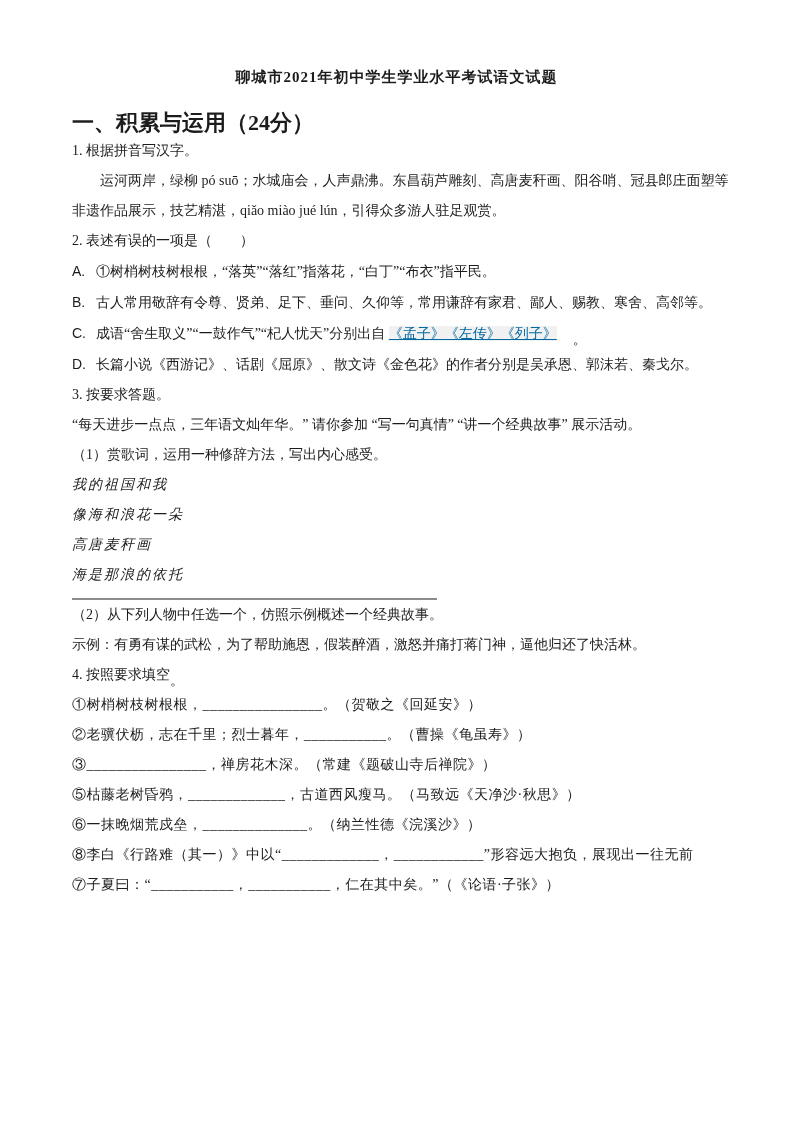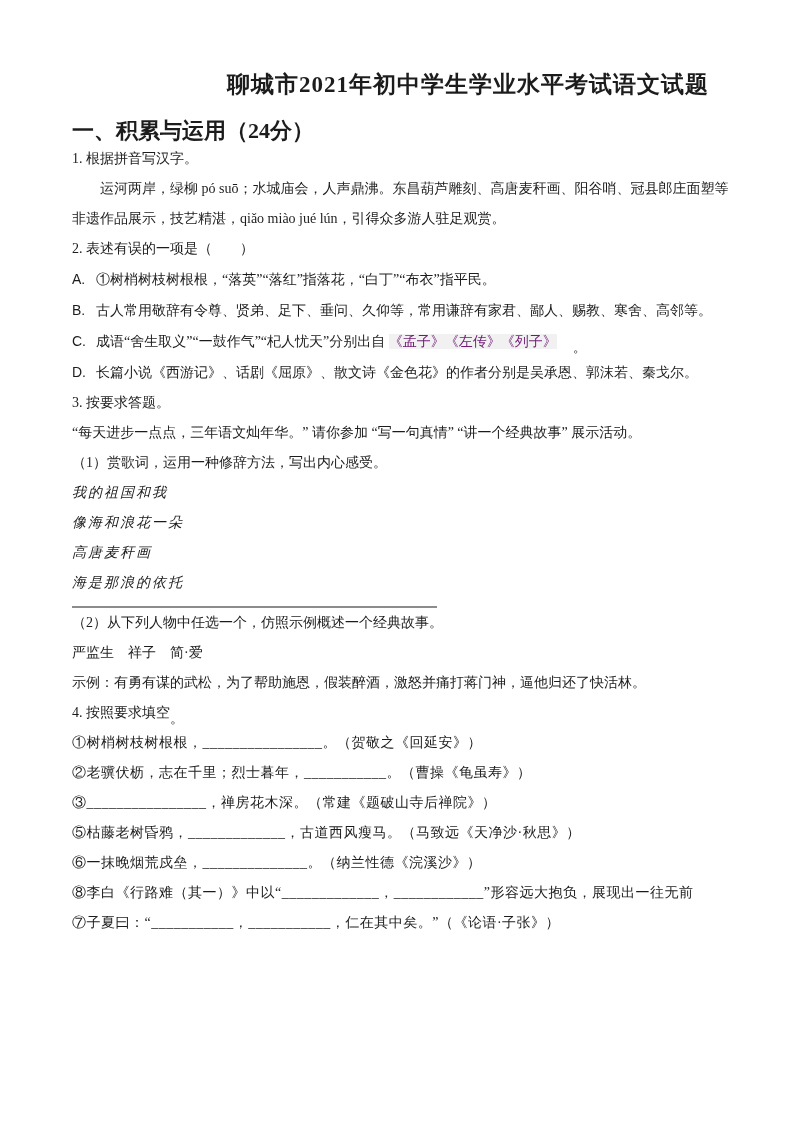--- a/index.html
+++ b/index.html
@@ -9,24 +9,24 @@
     font-family: "Liberation Serif", serif;
     color: #1c1c1c;
     overflow: hidden;
   }
   .page {
     box-sizing: border-box;
     width: 793px; height: 1122px;
     padding: 56px 72px 0 72px;
   }
   .title {
-    font-size: 23px;
+    font-size: 15px;
     font-weight: bold;
-    text-align: right;
-    margin: 12px;
+    text-align: center;
+    margin: 4px;
     line-height: 34px;
     letter-spacing: 1px;
   }
   .section-heading {
     font-size: 22px;
     font-weight: bold;
     margin: 16px 0 0 0;
     line-height: 26px;
   }
   p.ln {
@@ -59,22 +59,23 @@
     width: 365px;
     margin: 8px 0 0 0;
   }
   .low-period {
     position: relative;
     top: 6px;
     display: inline-block;
   }
   .gap-left { margin-left: 16px; }
   .cite-highlight {
-    color: #701a75;
+    color: #0369a1;
     background: #f1f1f1;
+    text-decoration: underline;
   }
   .fill-item { letter-spacing: 0.5px; }
 </style>
 </head>
 <body>
 
 <div class="page">
 
   <h1 class="title">聊城市2021年初中学生学业水平考试语文试题</h1>
 
@@ -99,21 +100,20 @@
   <p class="ln mt3">（1）赏歌词，运用一种修辞方法，写出内心感受。</p>
 
   <p class="ln poem mt3">我的祖国和我</p>
   <p class="ln poem mt3">像海和浪花一朵</p>
   <p class="ln poem mt4">高唐麦秆画</p>
   <p class="ln poem mt3">海是那浪的依托</p>
 
   <hr class="answer-rule">
 
   <p class="ln mt13">（2）从下列人物中任选一个，仿照示例概述一个经典故事。</p>
-  <p class="ln">严监生　祥子　简·爱</p>
   <p class="ln mt5">示例：有勇有谋的武松，为了帮助施恩，假装醉酒，激怒并痛打蒋门神，逼他归还了快活林。</p>
 
   <p class="ln mt3"><span>4. 按照要求填空</span><span class="low-period">。</span></p>
 
   <p class="ln fill-item mt6">①树梢树枝树根根，________________。（贺敬之《回延安》）</p>
   <p class="ln fill-item mt2">②老骥伏枥，志在千里；烈士暮年，___________。（曹操《龟虽寿》）</p>
   <p class="ln fill-item mt3">③________________，禅房花木深。（常建《题破山寺后禅院》）</p>
   <p class="ln fill-item mt2">⑤枯藤老树昏鸦，_____________，古道西风瘦马。（马致远《天净沙·秋思》）</p>
   <p class="ln fill-item mt1">⑥一抹晚烟荒戍垒，______________。（纳兰性德《浣溪沙》）</p>
   <p class="ln fill-item">⑧李白《行路难（其一）》中以“_____________，____________”形容远大抱负，展现出一往无前</p>

